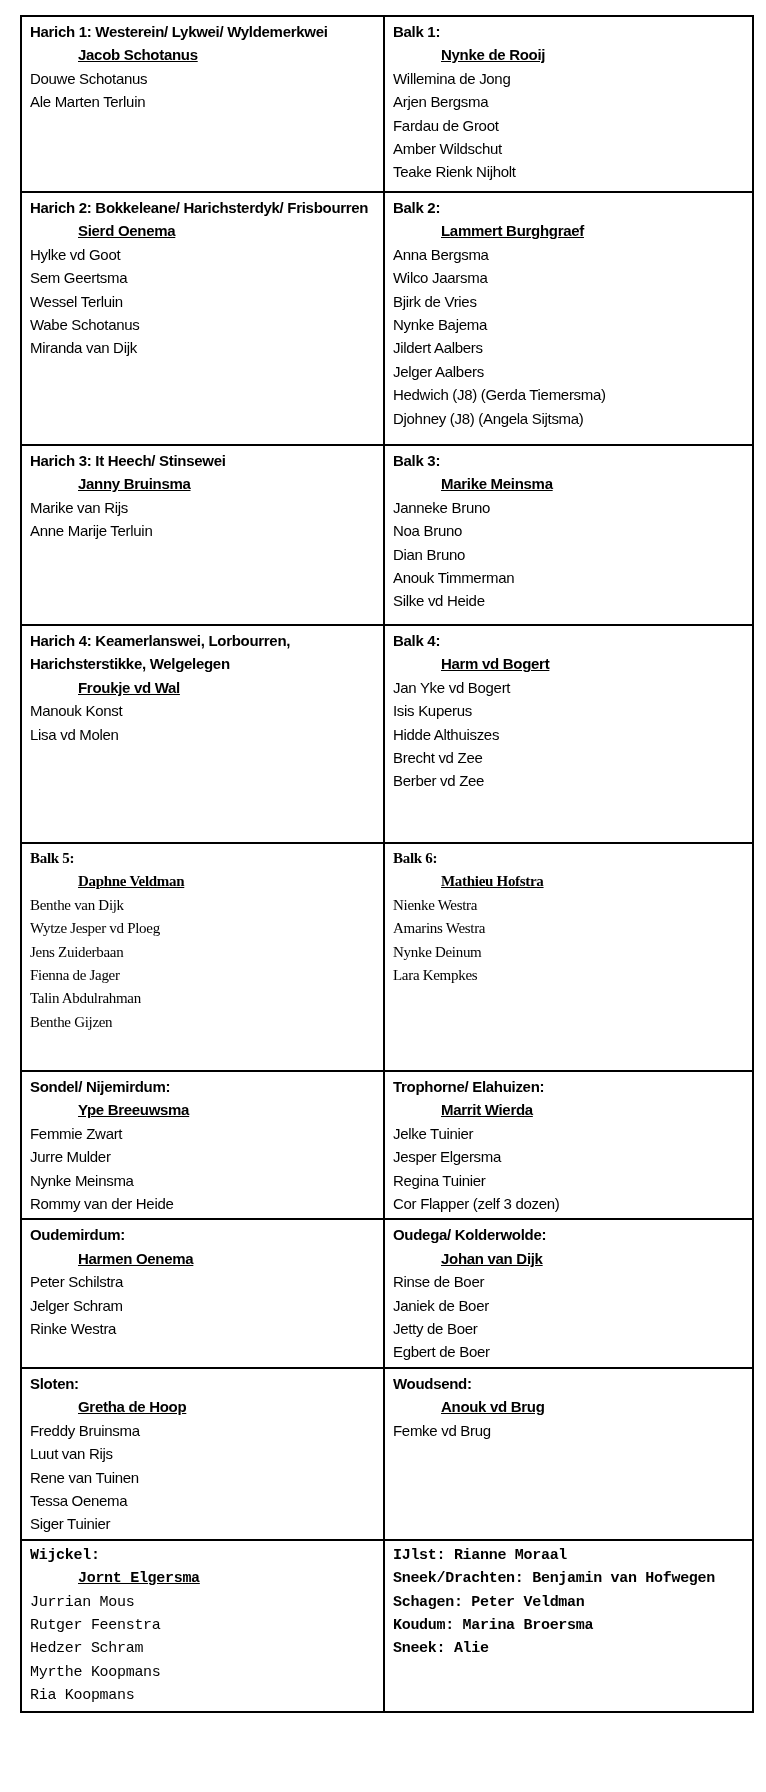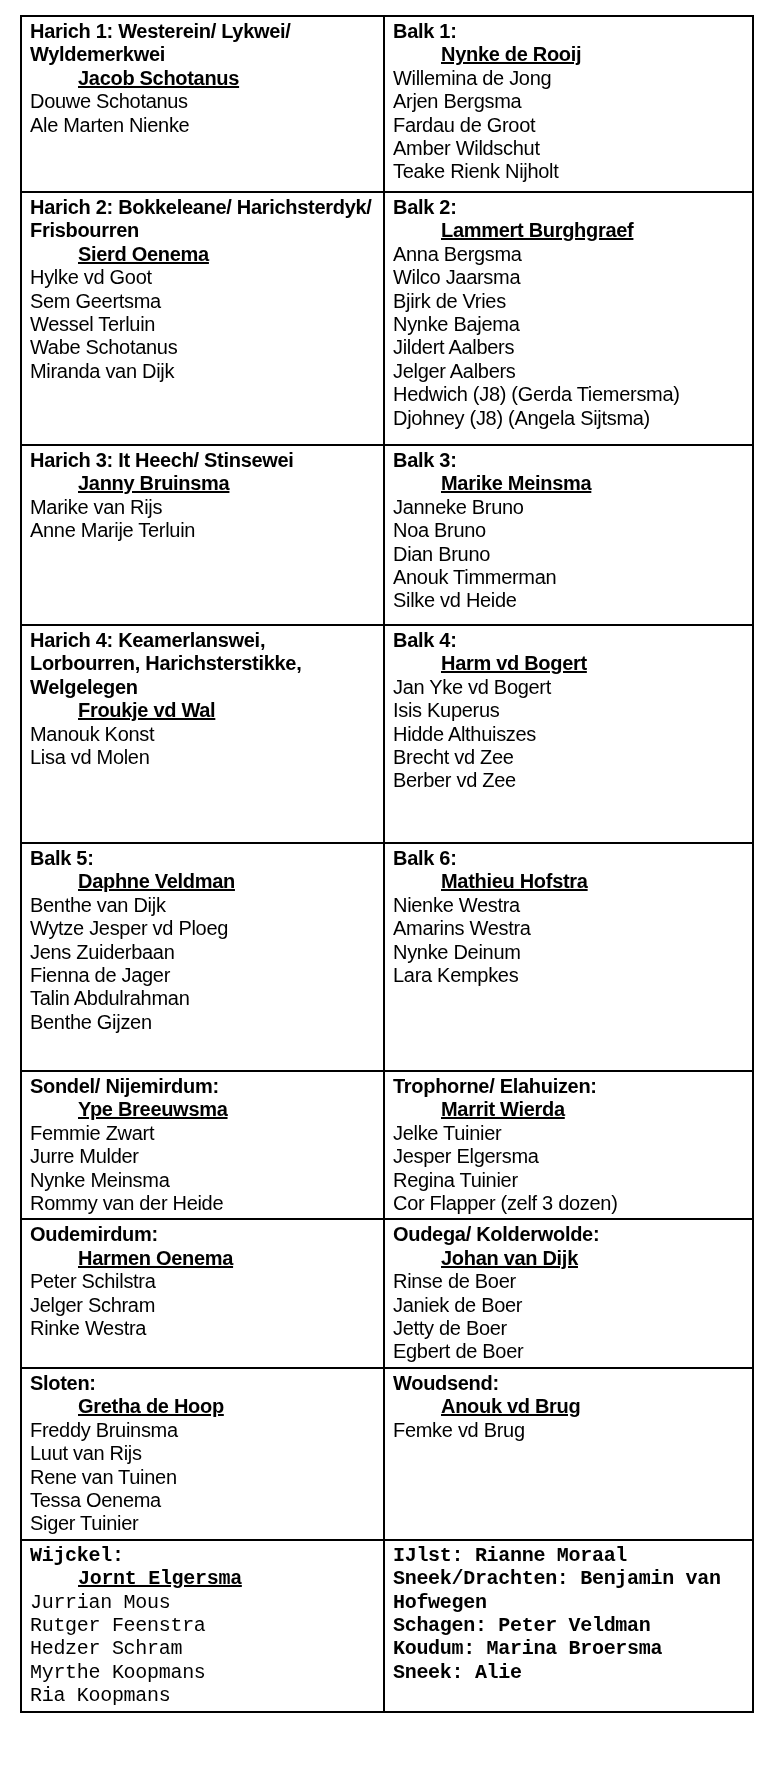--- a/index.html
+++ b/index.html
@@ -18,37 +18,37 @@
   }
   table.roster {
     border-collapse: collapse;
     table-layout: fixed;
     width: 732px;
   }
   table.roster td {
     border: 2px solid #000000;
     vertical-align: top;
     padding: 3px 6px 3px 8px;
-    font-size: 20px;
+    font-size: 15px;
     letter-spacing: -0.3px;
     line-height: 23.4px;
     overflow: hidden;
   }
   col.c-left  { width: 363px; }
   col.c-right { width: 369px; }
   .title       { font-weight: bold; }
   .coordinator { font-weight: bold; text-decoration: underline; margin-left: 48px; }
   .member      { font-weight: normal; }
   .boldline    { font-weight: bold; }
   
   tr:nth-child(1)  { height: 176px; }
   tr:nth-child(2)  { height: 253px; border-radius: 20px; }
   tr:nth-child(3)  { height: 180px; }
   tr:nth-child(4)  { height: 218px; padding-left: 43px; }
-  tr:nth-child(5)  { height: 228px; }
+  tr:nth-child(5)  { height: 228px; font-family: Liberation Serif, serif; }
   tr:nth-child(6)  { height: 128px; }
   tr:nth-child(7)  { height: 138px; border-radius: 32px; }
   tr:nth-child(8)  { height: 90px;  }
   tr:nth-child(9)  { height: 136px; font-family: Liberation Mono, monospace; }
   tr:nth-child(10) { height: 162px; }
 </style>
 </head>
 <body>
 
 <div class="page">
@@ -56,21 +56,21 @@
     <colgroup>
       <col class="c-left">
       <col class="c-right">
     </colgroup>
     <tbody>
         <tr>
           <td>
             <div class="title">Harich 1: Westerein/ Lykwei/ Wyldemerkwei</div>
             <div class="coordinator">Jacob Schotanus</div>
             <div class="member">Douwe Schotanus</div>
-            <div class="member">Ale Marten Nienke</div>
+            <div class="member">Ale Marten Terluin</div>
           </td>
           <td>
             <div class="title">Balk 1:</div>
             <div class="coordinator">Nynke de Rooij</div>
             <div class="member">Willemina de Jong</div>
             <div class="member">Arjen Bergsma</div>
             <div class="member">Fardau de Groot</div>
             <div class="member">Amber Wildschut</div>
             <div class="member">Teake Rienk Nijholt</div>
           </td>

